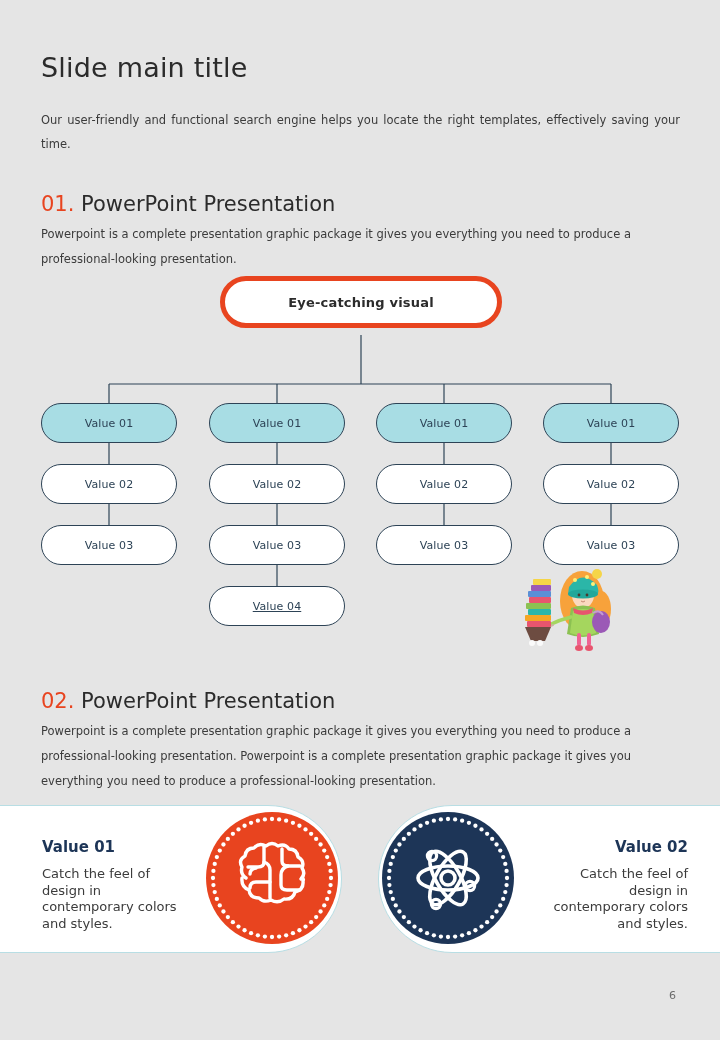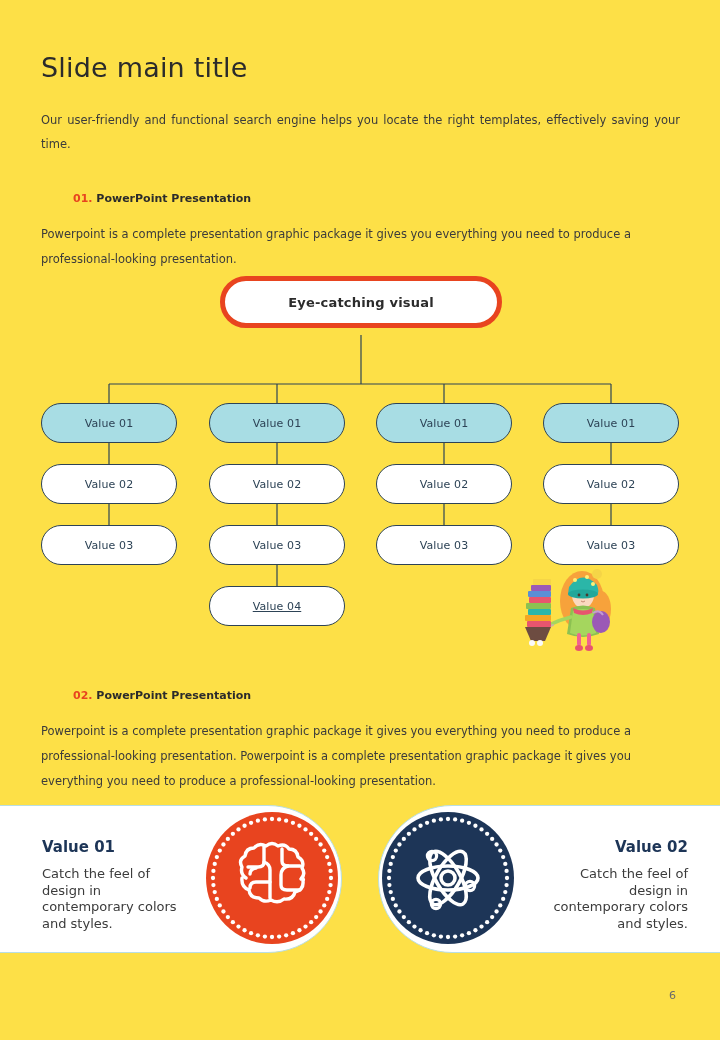--- a/index.html
+++ b/index.html
@@ -9,21 +9,21 @@
     height: 1040px;
     background: #ffffff;
     font-family: "DejaVu Sans", "Liberation Sans", sans-serif;
     overflow: hidden;
   }
 
   .slide {
     position: relative;
     width: 720px;
     height: 1040px;
-    background: #fde047;
+    background: #e5e5e5;
   }
 
   
   .slide-title {
     position: absolute;
     left: 41px;
     top: 52px;
     font-size: 27px;
     font-weight: 400;
     color: #2b2b2b;
@@ -37,25 +37,24 @@
     width: 639px;
     font-size: 11.5px;
     line-height: 24px;
     color: #3b3b3b;
     text-align: justify;
   }
 
   
   .section-head {
     position: absolute;
-    font-size: 11px;
-    font-weight: 700;
+    font-size: 21px;
+    font-weight: 400;
     color: #2b2b2b;
     white-space: nowrap;
-    margin-left: 32px;
   }
   .section-head .num {
     color: #e8441f;
   }
   .section-head .label { color: #2b2b2b; }
 
   .section-body {
     position: absolute;
     font-size: 11.5px;
     line-height: 25px;

